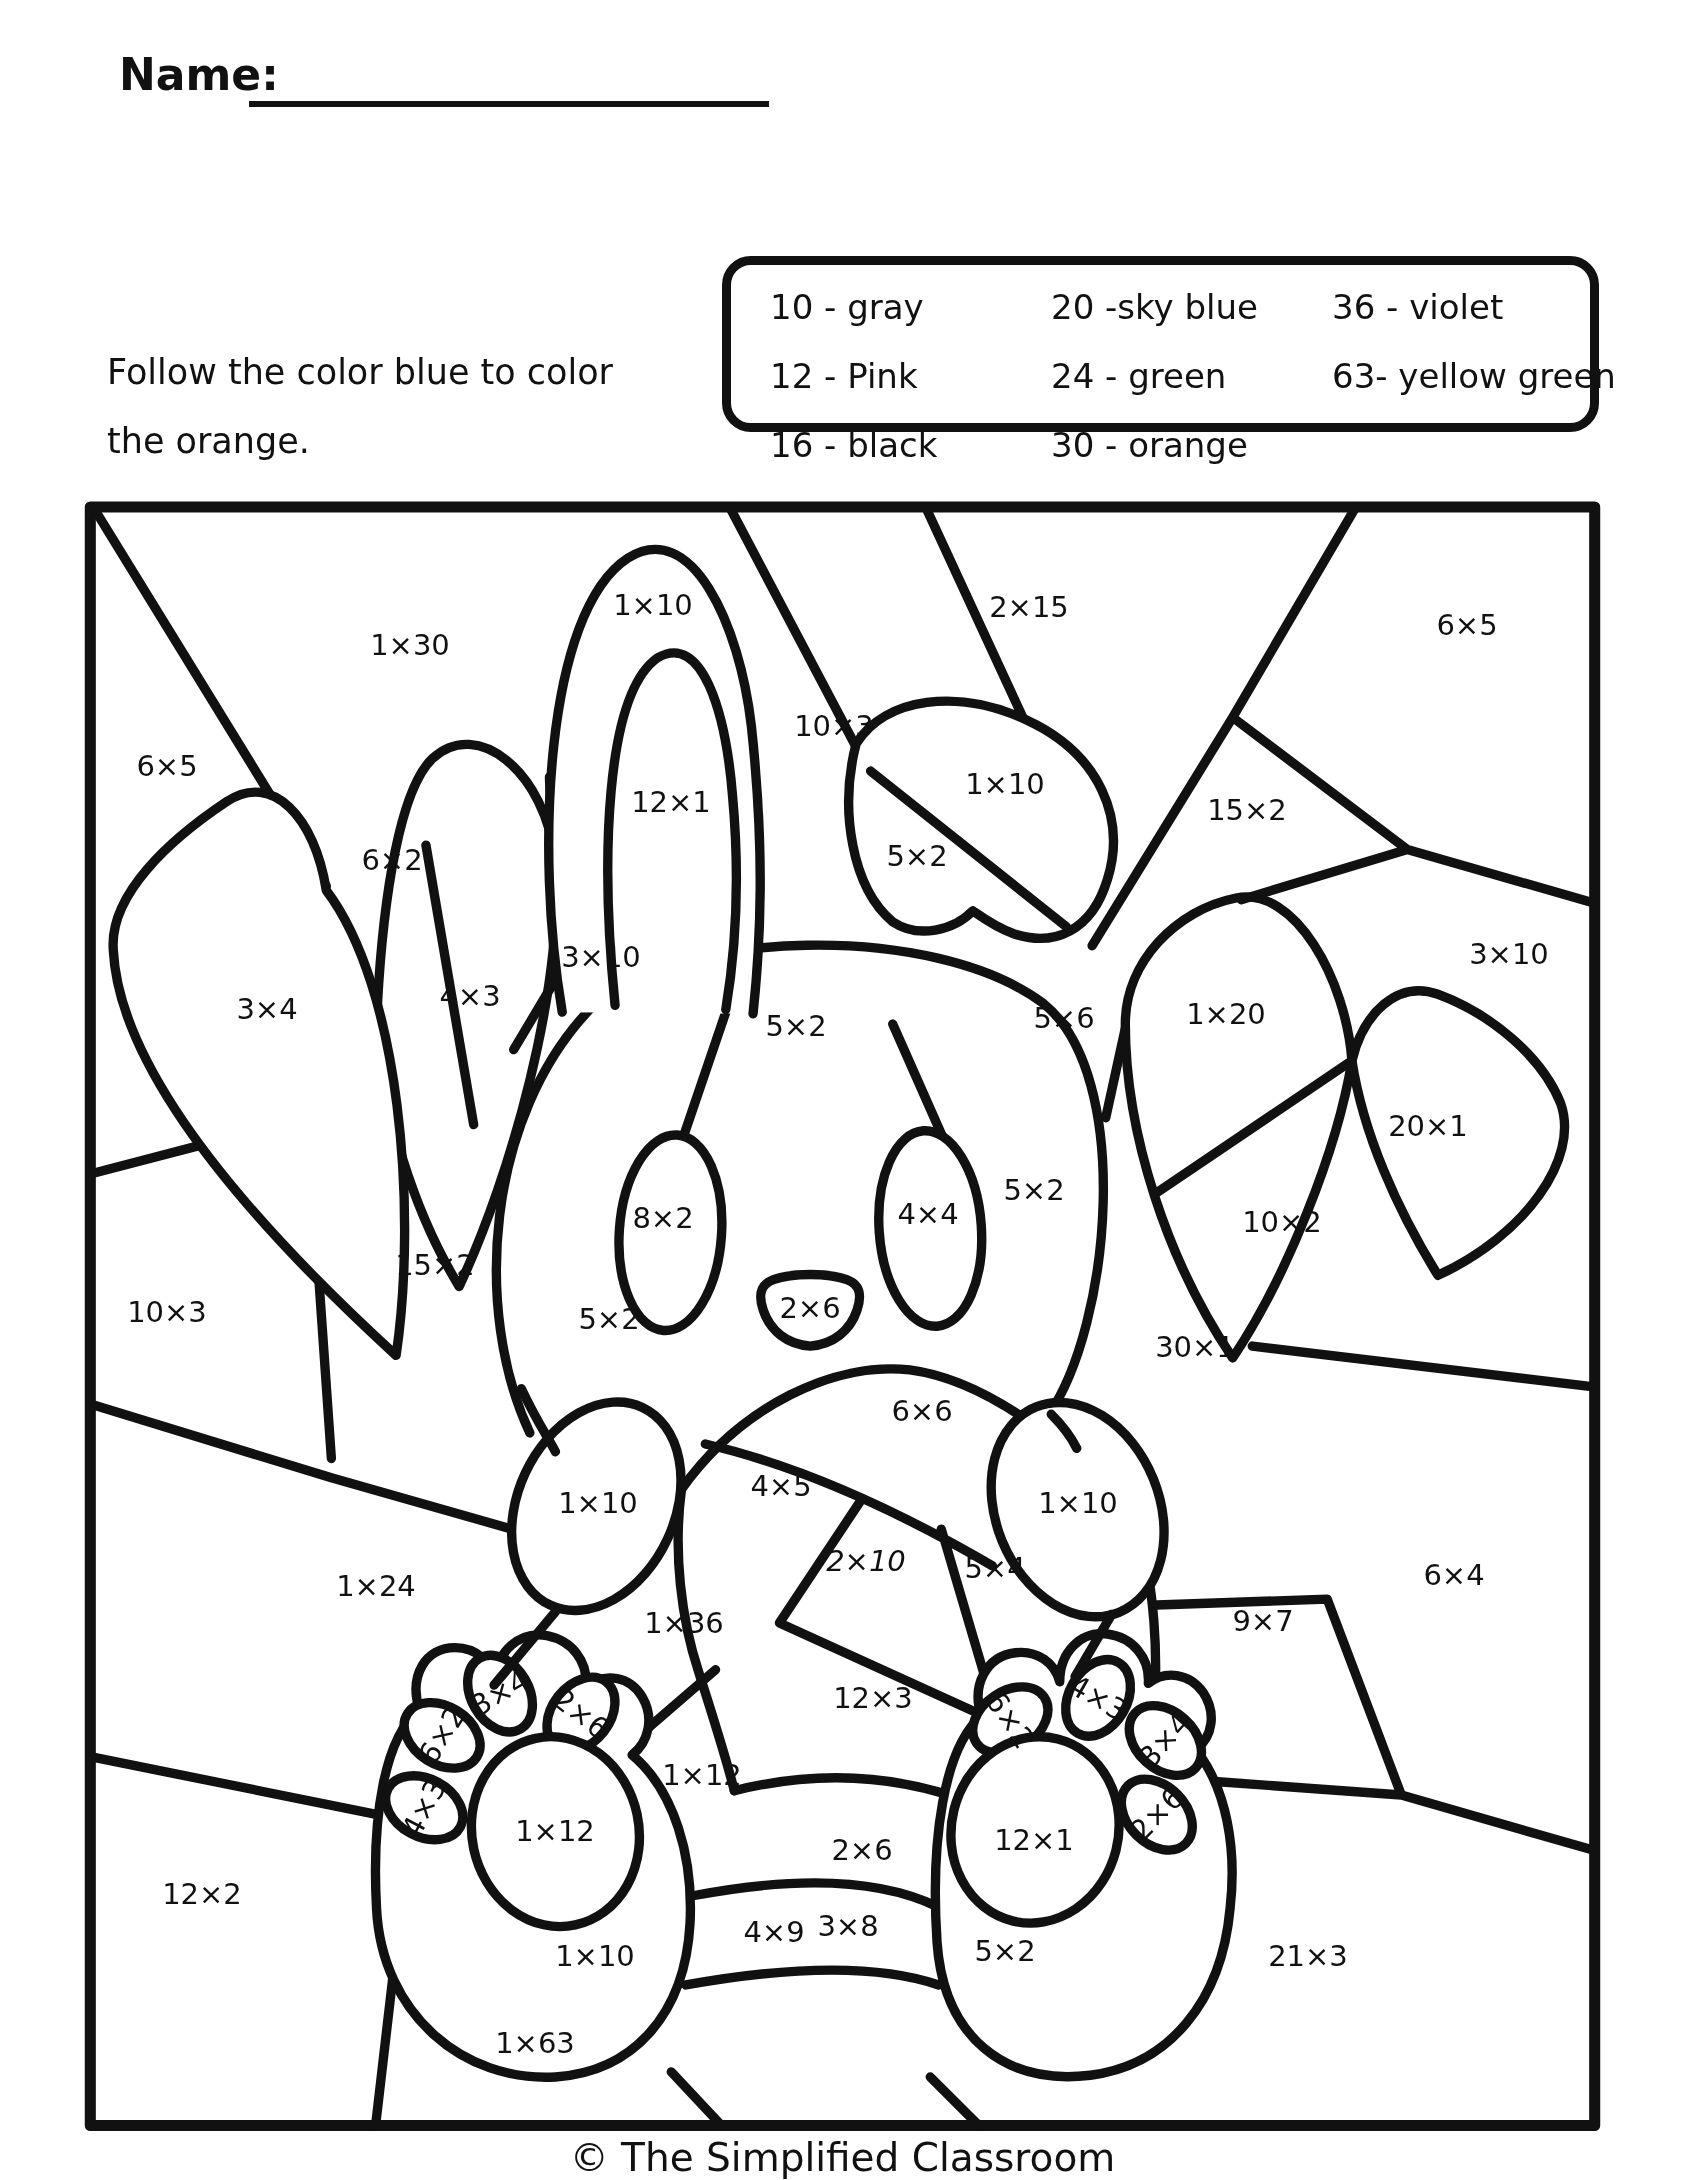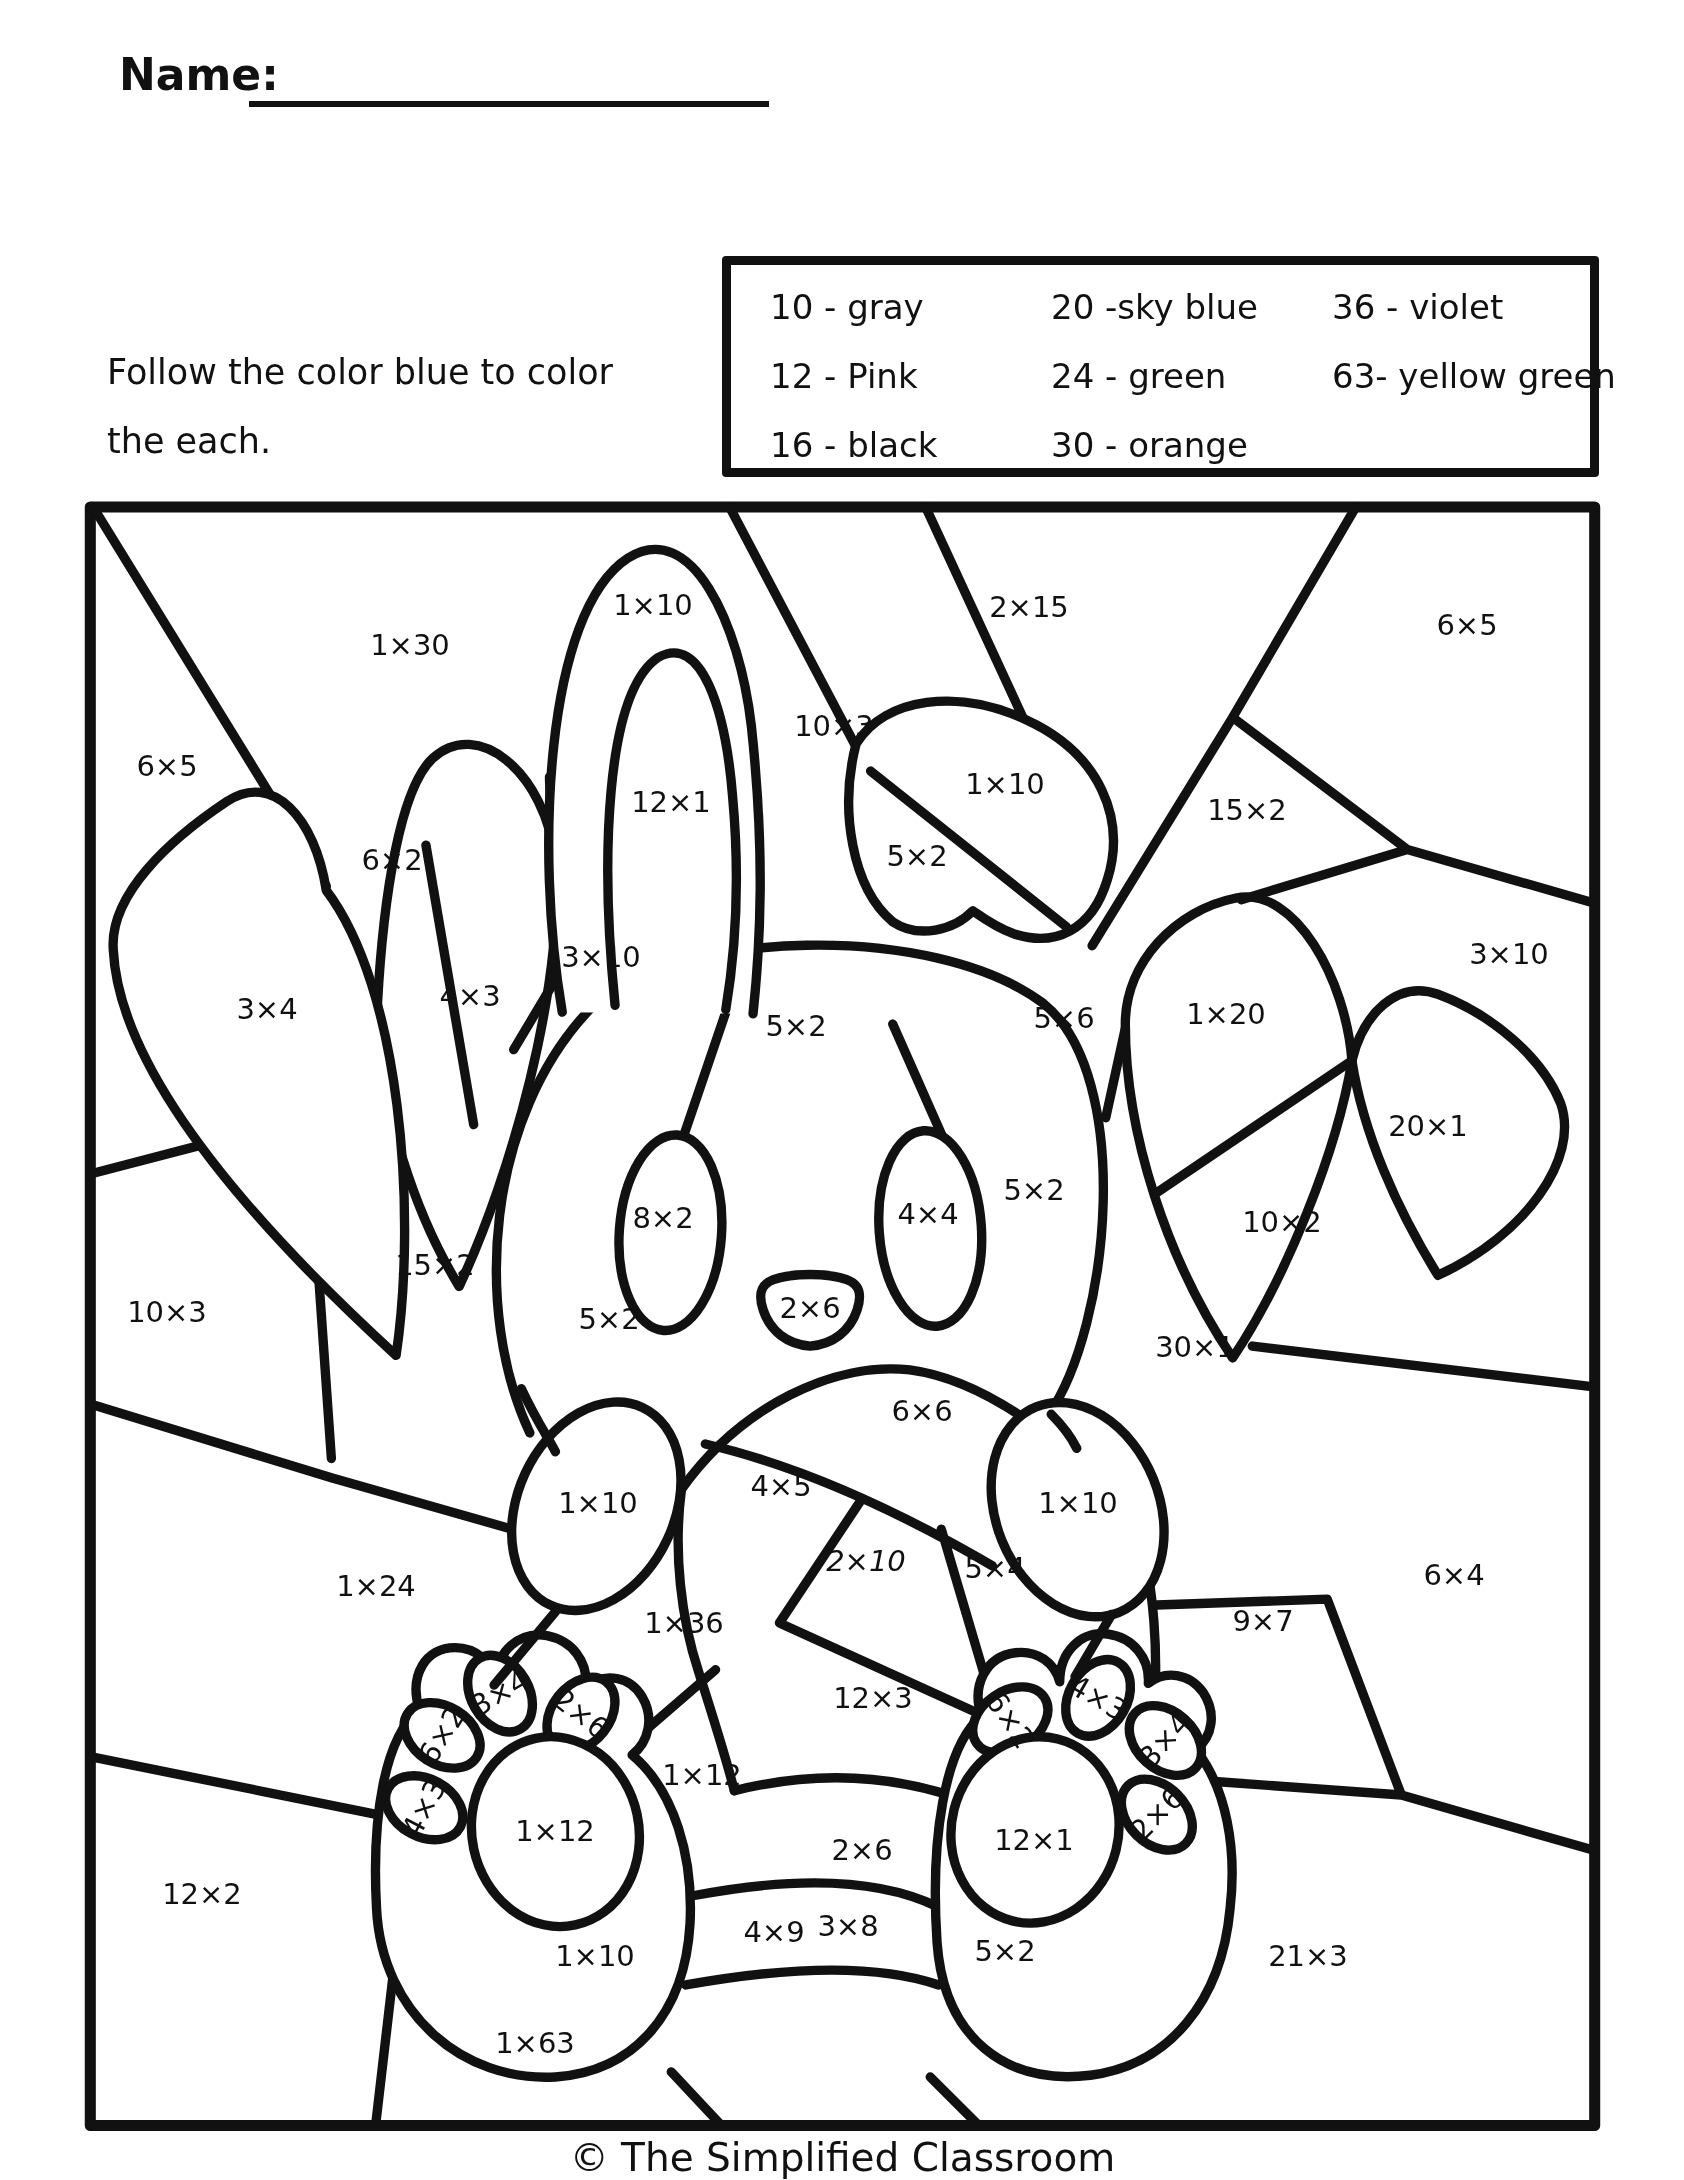--- a/index.html
+++ b/index.html
@@ -5,41 +5,41 @@
   html,body{margin:0;padding:0;background:#fff;}
   .page{position:relative;width:1685px;height:2181px;background:#fff;overflow:hidden;
         font-family:"DejaVu Sans",sans-serif;color:#111;}
   .name-row{position:absolute;left:119px;top:49px;font-size:44px;font-weight:600;
             font-family:"DejaVu Sans",sans-serif;}
   .name-line{position:absolute;left:249px;top:101px;width:520px;border-bottom:6px solid #111;}
   .title{position:absolute;left:0;top:129px;width:100%;text-align:center;font-size:61px;
          font-weight:800;font-family:"Liberation Sans",sans-serif;letter-spacing:0.9px;}
   .directions{position:absolute;left:107px;top:269px;font-size:35px;line-height:69px;
               white-space:pre;}
-  .key-box{position:absolute;left:722px;top:256px;width:877px;height:221px;
-           border:9.4px solid #111;border-radius:4px;box-sizing:border-box;}
+  .key-box{position:absolute;left:722px;top:256px;width:877px;height:176px;
+           border:9.4px solid #111;border-radius:29px;box-sizing:border-box;}
   .key-grid{position:absolute;left:39px;top:22px;width:801px;
             display:grid;grid-template-columns:281px 281px 239px;row-gap:29px;
             font-size:34px;}
   .key-entry{white-space:nowrap;}
   .puzzle{position:absolute;left:0;top:0;width:1685px;height:2181px;}
   .puzzle svg{position:absolute;left:0;top:0;}
   .rlabel{position:absolute;font-size:29px;color:#111;white-space:nowrap;
           font-family:"DejaVu Sans",sans-serif;}
   .footer{position:absolute;left:0;top:2135px;width:100%;text-align:center;font-size:39px;}
 </style>
 </head>
 <body>
 
 <div class="page">
 
   <div class="name-row">Name:</div>
   <div class="name-line"></div>
 
-  <div class="directions"><br><span>Follow the color blue to color</span><br><span>the each.</span></div>
+  <div class="directions"><br><span>Follow the color blue to color</span><br><span>the orange.</span></div>
 
   <div class="key-box">
     <div class="key-grid">
       <span class="key-entry">10 - gray</span>
       <span class="key-entry">20 -sky blue</span>
       <span class="key-entry">36 - violet</span>
       <span class="key-entry">12 - Pink</span>
       <span class="key-entry">24 - green</span>
       <span class="key-entry">63- yellow green</span>
       <span class="key-entry">16 - black</span>

